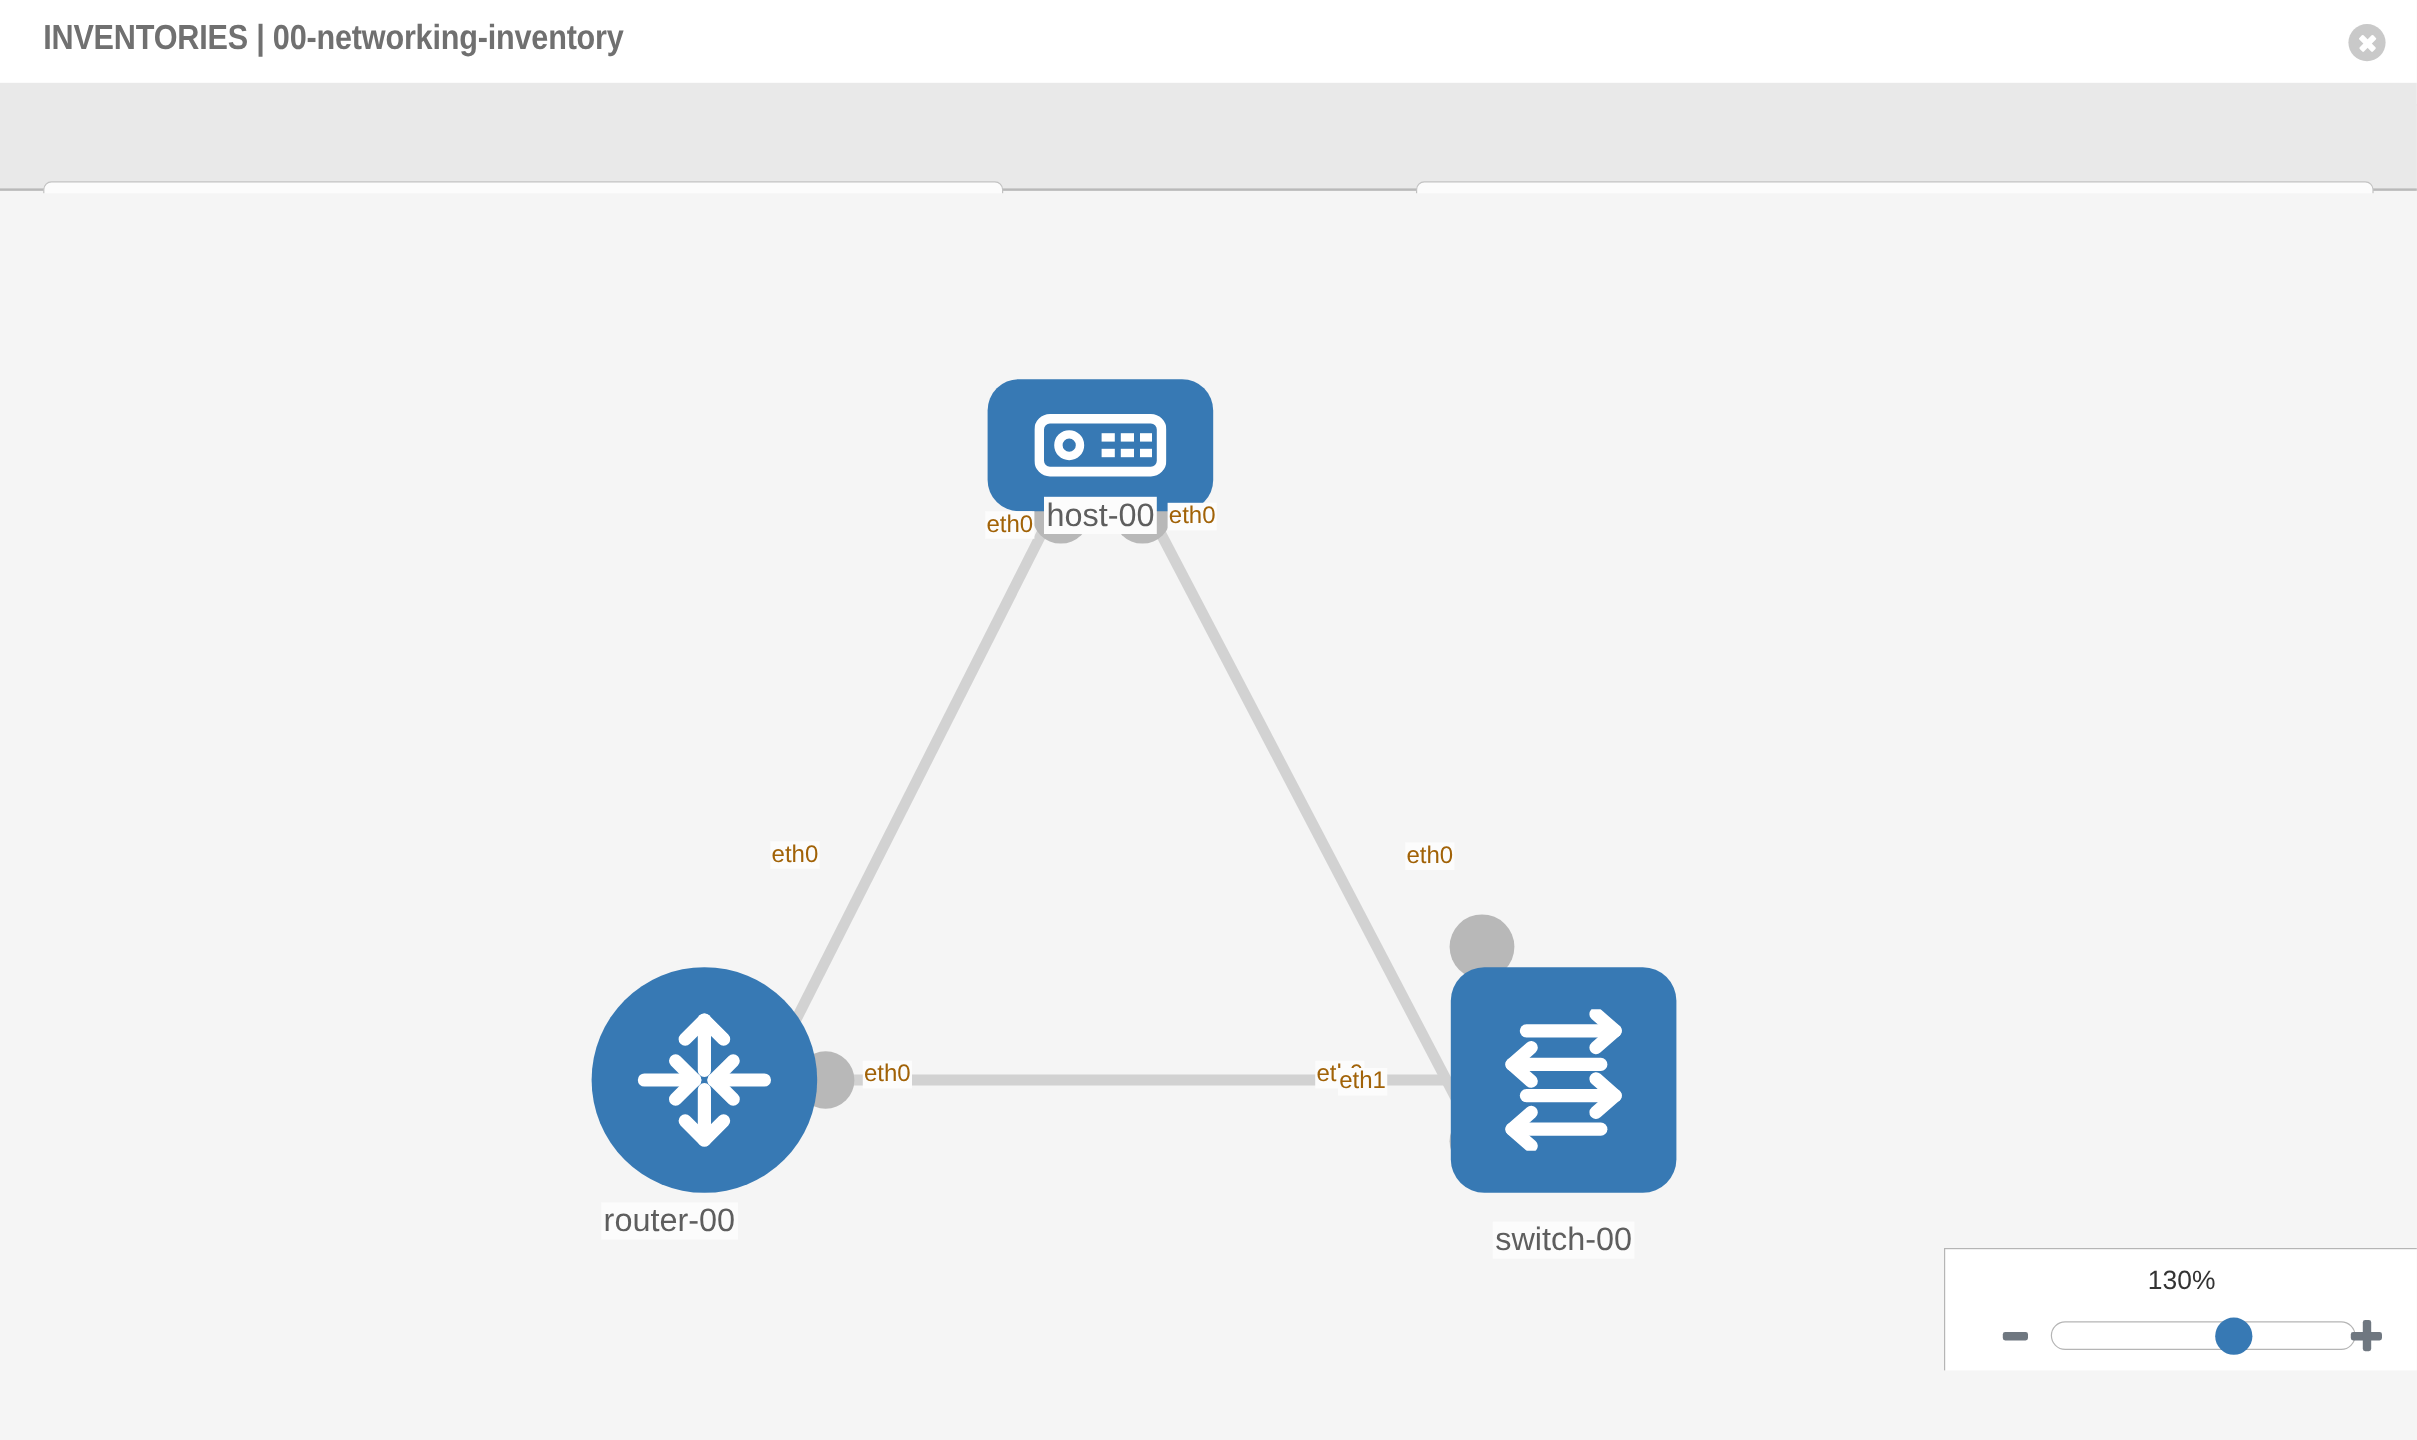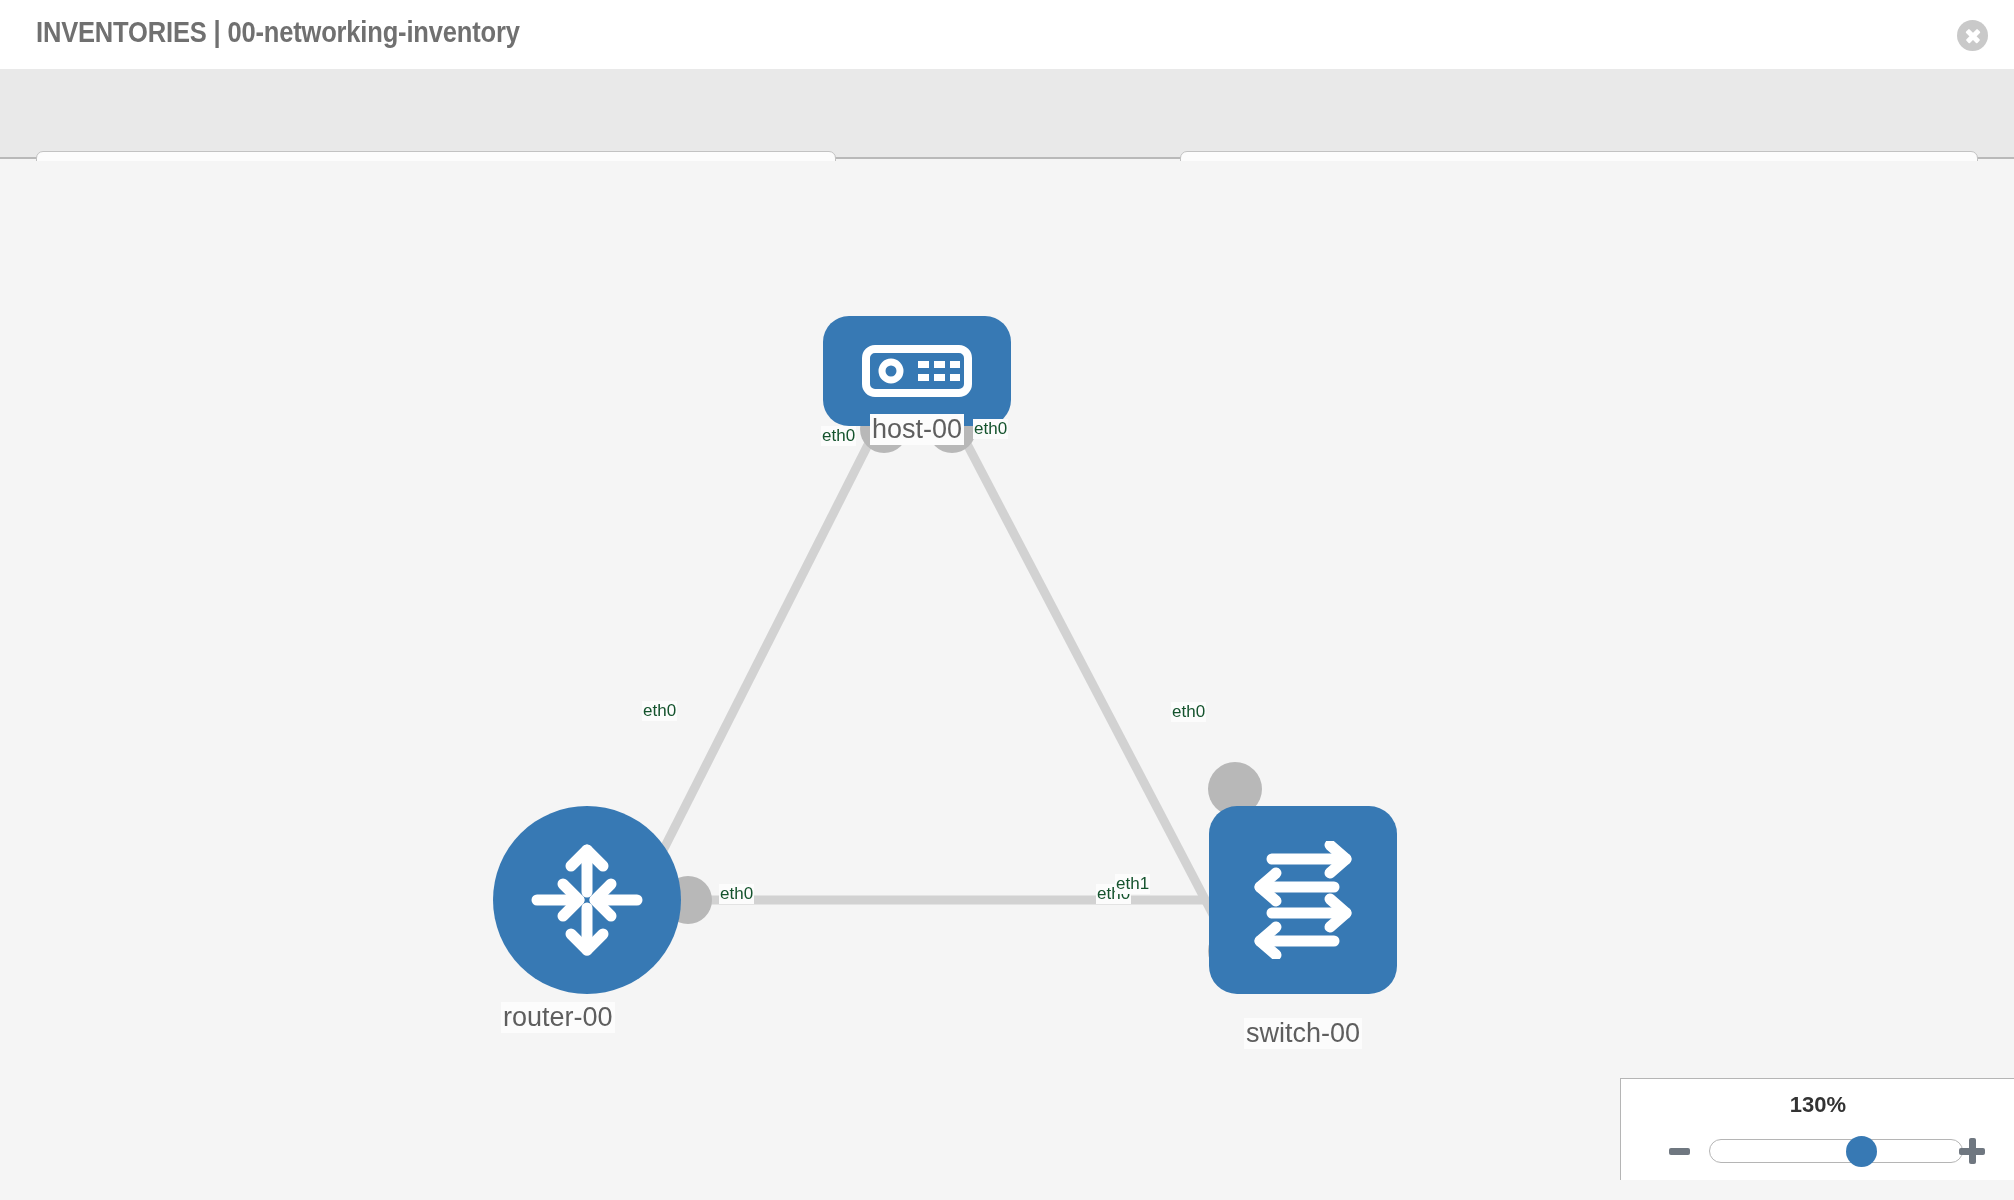--- a/index.html
+++ b/index.html
@@ -110,42 +110,42 @@
     font-size: 27px;
     color: #5e5e5e;
     background: #fcfcfc;
     white-space: nowrap;
     padding: 0 2px;
     line-height: 1.15;
     text-align: right;
   }
   .port-label {
     position: absolute;
-    font-size: 17px;
-    color: #14532d;
+    font-size: 20px;
+    color: #a16207;
     background: #fcfcfc;
     white-space: nowrap;
     padding: 0 1px;
     line-height: 1.15;
   }
 
   #node-host   { left: 823px; top: 155px; }
   #node-host .node-shape { width: 188px; height: 110px; border-radius: 26px; }
   #node-router { left: 493px; top: 645px; }
   #node-router .node-shape { width: 188px; height: 188px; border-radius: 50%; }
   #node-switch { left: 1209px; top: 645px; }
   #node-switch .node-shape { width: 188px; height: 188px; border-radius: 28px; }
 
   
   .zoom-panel {
-    position: absolute; left: 1620px; top: 1078px;
+    position: absolute; left: 1620px; top: 1040px;
     width: 394px; height: 102px;
     background: #ffffff;
     border: 1px solid #b5b5b5;
-    border-right: none; border-bottom: none; font-weight: bold;
+    border-right: none; border-bottom: none;
   }
   .zoom-value {
     position: absolute; left: 0; top: 13px; width: 394px;
     text-align: center;
     font-size: 22px;
     color: #333333;
   }
   .zoom-row { position: absolute; left: 0; top: 52px; width: 394px; height: 42px; }
   .zoom-minus {
     position: absolute; left: 48px; top: 17px;
@@ -285,21 +285,21 @@
           <line x1="30" y1="72" x2="104" y2="72"></line>
           <polyline points="88,58 104,72 88,86"></polyline>
           <line x1="92" y1="100" x2="18" y2="100"></line>
           <polyline points="34,86 18,100 34,114"></polyline>
         </g>
       </svg>
     </div>
     <span class="node-label" style="left:35px; top:212px;">switch-00</span>
     <span class="port-label" style="left:-38px; top:-104px;">eth0</span>
     <span class="port-label" style="left:-113px; top:78px; z-index:1;">eth0</span>
-    <span class="port-label" style="left:-94px; top:68px; z-index:2;">eth1</span>
+    <span class="port-label" style="left:-94px; top:84px; z-index:2;">eth1</span>
   </div>
 </div>
 
 <div class="zoom-panel">
   <div class="zoom-value">130%</div>
   <div class="zoom-row">
     <div class="zoom-minus"></div>
     <div class="zoom-track">
       <div class="zoom-thumb" style="left: 60%;"></div>
     </div>

